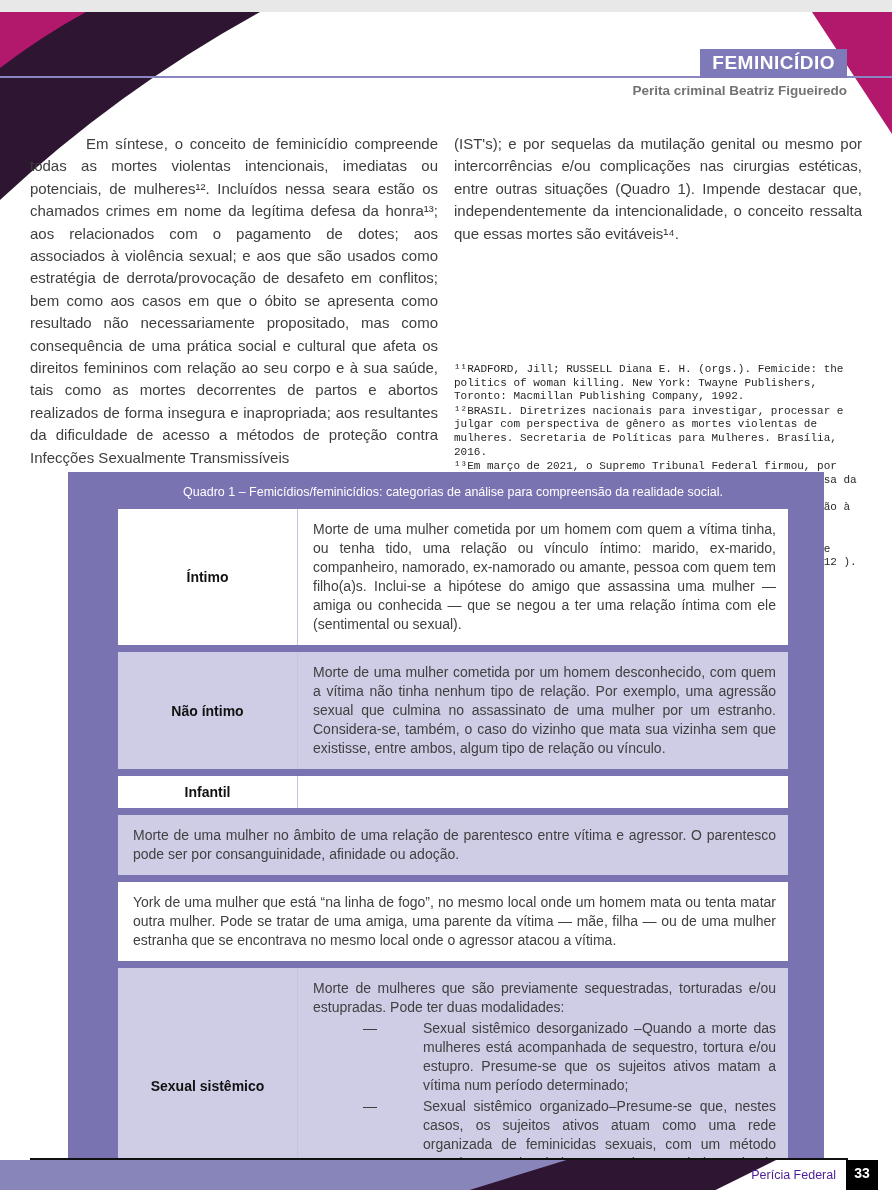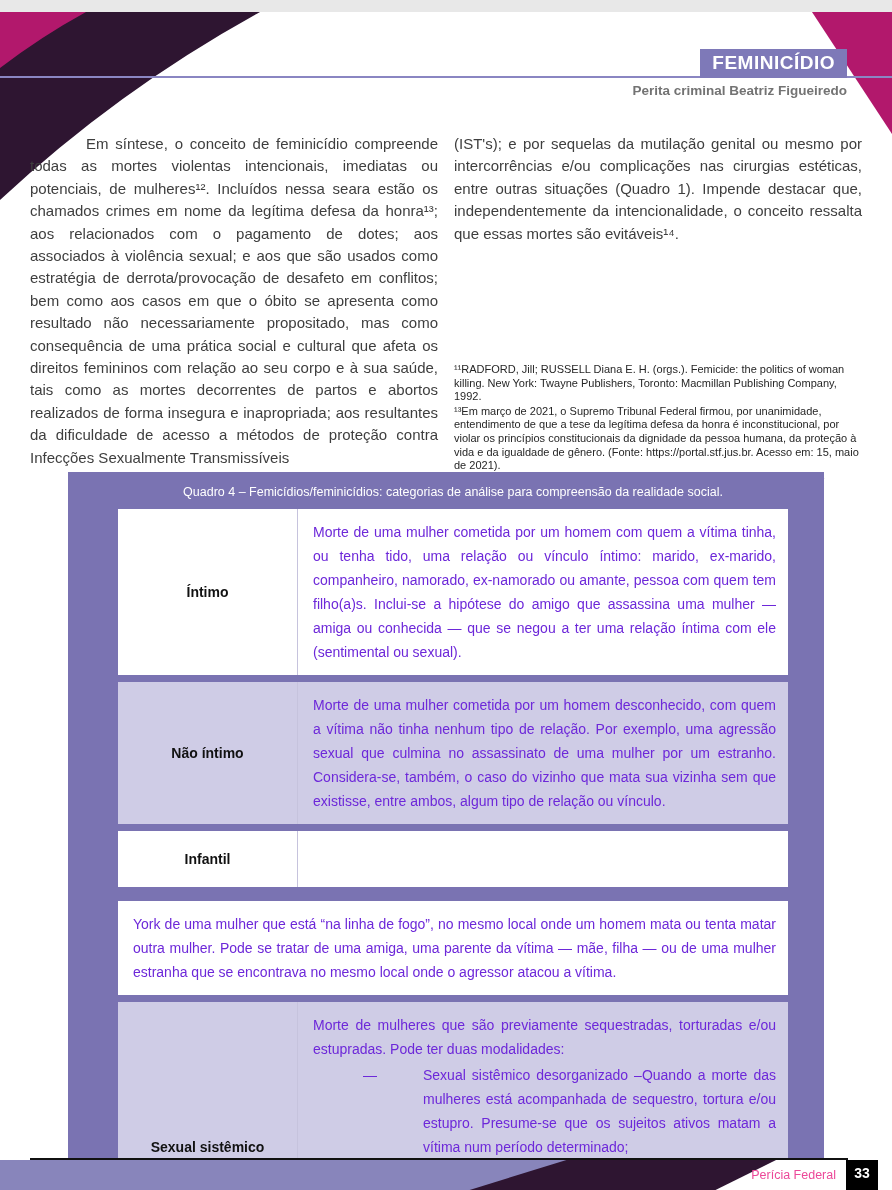--- a/index.html
+++ b/index.html
@@ -29,21 +29,21 @@
     position:absolute;top:121px;left:30px;width:832px;
     display:flex;gap:16px;
   }
   .col{flex:1 1 0;}
   .body-par{
     margin:0;
     font-size:15px;line-height:22.4px;color:#3e3e3e;
     text-align:justify;
   }
   .col-left .body-par{text-indent:56px;}
-  .footnotes{margin-top:118px;}
+  .footnotes{margin-top:118px;font-family:Liberation Mono, monospace;}
   .footnote{
     margin:0 0 1px 0;
     font-size:11px;line-height:13.6px;color:#262626;
     text-align:left;
   }
   
   .quadro{
     position:absolute;top:460px;left:68px;width:756px;
     background:#7a73b2;
     box-sizing:border-box;
@@ -60,47 +60,47 @@
     background:#ffffff;
   }
   .qrow:last-child{margin-bottom:0;}
   .qrow.shaded{background:#cfcce6;}
   .qlabel{
     flex:0 0 180px;
     display:flex;align-items:center;justify-content:center;
     font-weight:bold;font-size:14px;color:#111111;
     text-align:center;
     border-right:1px solid #c6c3dd;
-    padding:20px 6px;
+    padding:8px 6px;
     box-sizing:border-box;
   }
   .qdesc{
     flex:1 1 auto;
-    font-size:14px;line-height:24px;color:#6d28d9;
+    font-size:14px;line-height:19px;color:#404040;
     text-align:justify;
     padding:11px 12px 11px 15px;
   }
   .qdesc p{margin:0;}
   .bullet{
     display:grid;grid-template-columns:62px 1fr;
     margin-left:48px;margin-top:2px;
   }
   .bullet .dash{padding-left:2px;}
   
   .footer-rule{position:absolute;top:1146px;left:30px;width:818px;height:2px;background:#111111;}
   .footer-band{position:absolute;top:1148px;left:0;width:892px;height:42px;}
   .band-light{position:absolute;inset:0;background:#8885bb;
     clip-path:polygon(0 0,64.2% 0,49% 100%,0 100%);}
   .band-dark{position:absolute;inset:0;background:#2e1531;
     clip-path:polygon(63.5% 0,100% 0,100% 100%,48.3% 100%);}
   .band-white{position:absolute;inset:0;background:#ffffff;
     clip-path:polygon(87% 0,100% 0,100% 100%,77.5% 100%);}
   .journal-name{
     position:absolute;top:1156px;right:56px;
-    font-size:12.5px;color:#ec4899;
+    font-size:12.5px;color:#4c1d95;
   }
   .page-num{
     position:absolute;top:1148px;right:14px;width:32px;height:52px;
     background:#000000;color:#ffffff;
     font-size:14px;font-weight:bold;
     display:flex;align-items:flex-start;justify-content:center;
     padding-top:5px;box-sizing:border-box;
   }
 </style>
 </head>
@@ -120,48 +120,52 @@
   <div class="byline">Perita criminal Beatriz Figueiredo</div>
 
   <div class="article">
     <div class="col col-left">
       <p class="body-par">Em síntese, o conceito de feminicídio compreende todas as mortes violentas intencionais, imediatas ou potenciais, de mulheres¹². Incluídos nessa seara estão os chamados crimes em nome da legítima defesa da honra¹³; aos relacionados com o pagamento de dotes; aos associados à violência sexual; e aos que são usados como estratégia de derrota/provocação de desafeto em conflitos; bem como aos casos em que o óbito se apresenta como resultado não necessariamente propositado, mas como consequência de uma prática social e cultural que afeta os direitos femininos com relação ao seu corpo e à sua saúde, tais como as mortes decorrentes de partos e abortos realizados de forma insegura e inapropriada; aos resultantes da dificuldade de acesso a métodos de proteção contra Infecções Sexualmente Transmissíveis</p>
     </div>
     <div class="col col-right">
       <p class="body-par">(IST's); e por sequelas da mutilação genital ou mesmo por intercorrências e/ou complicações nas cirurgias estéticas, entre outras situações (Quadro 1). Impende destacar que, independentemente da intencionalidade, o conceito ressalta que essas mortes são evitáveis¹⁴.</p>
       <div class="footnotes">
         <p class="footnote">¹¹RADFORD, Jill; RUSSELL Diana E. H. (orgs.). Femicide: the politics of woman killing. New York: Twayne Publishers, Toronto: Macmillan Publishing Company, 1992.</p>
+        <p class="footnote">¹²BRASIL. Diretrizes nacionais para investigar, processar e julgar com perspectiva de gênero as mortes violentas de mulheres. Secretaria de Políticas para Mulheres. Brasília, 2016.</p>
         <p class="footnote">¹³Em março de 2021, o Supremo Tribunal Federal firmou, por unanimidade, entendimento de que a tese da legítima defesa da honra é inconstitucional, por violar os princípios constitucionais da dignidade da pessoa humana, da proteção à vida e da igualdade de gênero. (Fonte: https://portal.stf.jus.br. Acesso em: 15, maio de 2021).</p>
         <p class="footnote">¹⁴COPELLO, P. L. Apuntes sobre el feminicidio. Revista de Derecho Penal y Criminología 3. Época, n. 8 (julio de 2012 ).</p>
       </div>
     </div>
   </div>
 
   <div class="quadro">
-    <div class="quadro-caption">Quadro 4 – Femicídios/feminicídios: categorias de análise para compreensão da realidade social.</div>
+    <div class="quadro-caption">Quadro 1 – Femicídios/feminicídios: categorias de análise para compreensão da realidade social.</div>
 
     <div class="qrow">
       <div class="qlabel">Íntimo</div>
       <div class="qdesc">
         <p>Morte de uma mulher cometida por um homem com quem a vítima tinha, ou tenha tido, uma relação ou vínculo íntimo: marido, ex-marido, companheiro, namorado, ex-namorado ou amante, pessoa com quem tem filho(a)s. Inclui-se a hipótese do amigo que assassina uma mulher — amiga ou conhecida — que se negou a ter uma relação íntima com ele (sentimental ou sexual).</p>
       </div>
     </div>
 
     <div class="qrow shaded">
       <div class="qlabel">Não íntimo</div>
       <div class="qdesc">
         <p>Morte de uma mulher cometida por um homem desconhecido, com quem a vítima não tinha nenhum tipo de relação. Por exemplo, uma agressão sexual que culmina no assassinato de uma mulher por um estranho. Considera-se, também, o caso do vizinho que mata sua vizinha sem que existisse, entre ambos, algum tipo de relação ou vínculo.</p>
       </div>
     </div>
 
     <div class="qrow">
       <div class="qlabel">Infantil</div>
     </div>
 
     <div class="qrow shaded">
+      <div class="qdesc">
+        <p>Morte de uma mulher no âmbito de uma relação de parentesco entre vítima e agressor. O parentesco pode ser por consanguinidade, afinidade ou adoção.</p>
+      </div>
     </div>
 
     <div class="qrow">
       <div class="qdesc">
         <p>York de uma mulher que está “na linha de fogo”, no mesmo local onde um homem mata ou tenta matar outra mulher. Pode se tratar de uma amiga, uma parente da vítima — mãe, filha — ou de uma mulher estranha que se encontrava no mesmo local onde o agressor atacou a vítima.</p>
       </div>
     </div>
 
     <div class="qrow shaded">
       <div class="qlabel">Sexual sistêmico</div>

